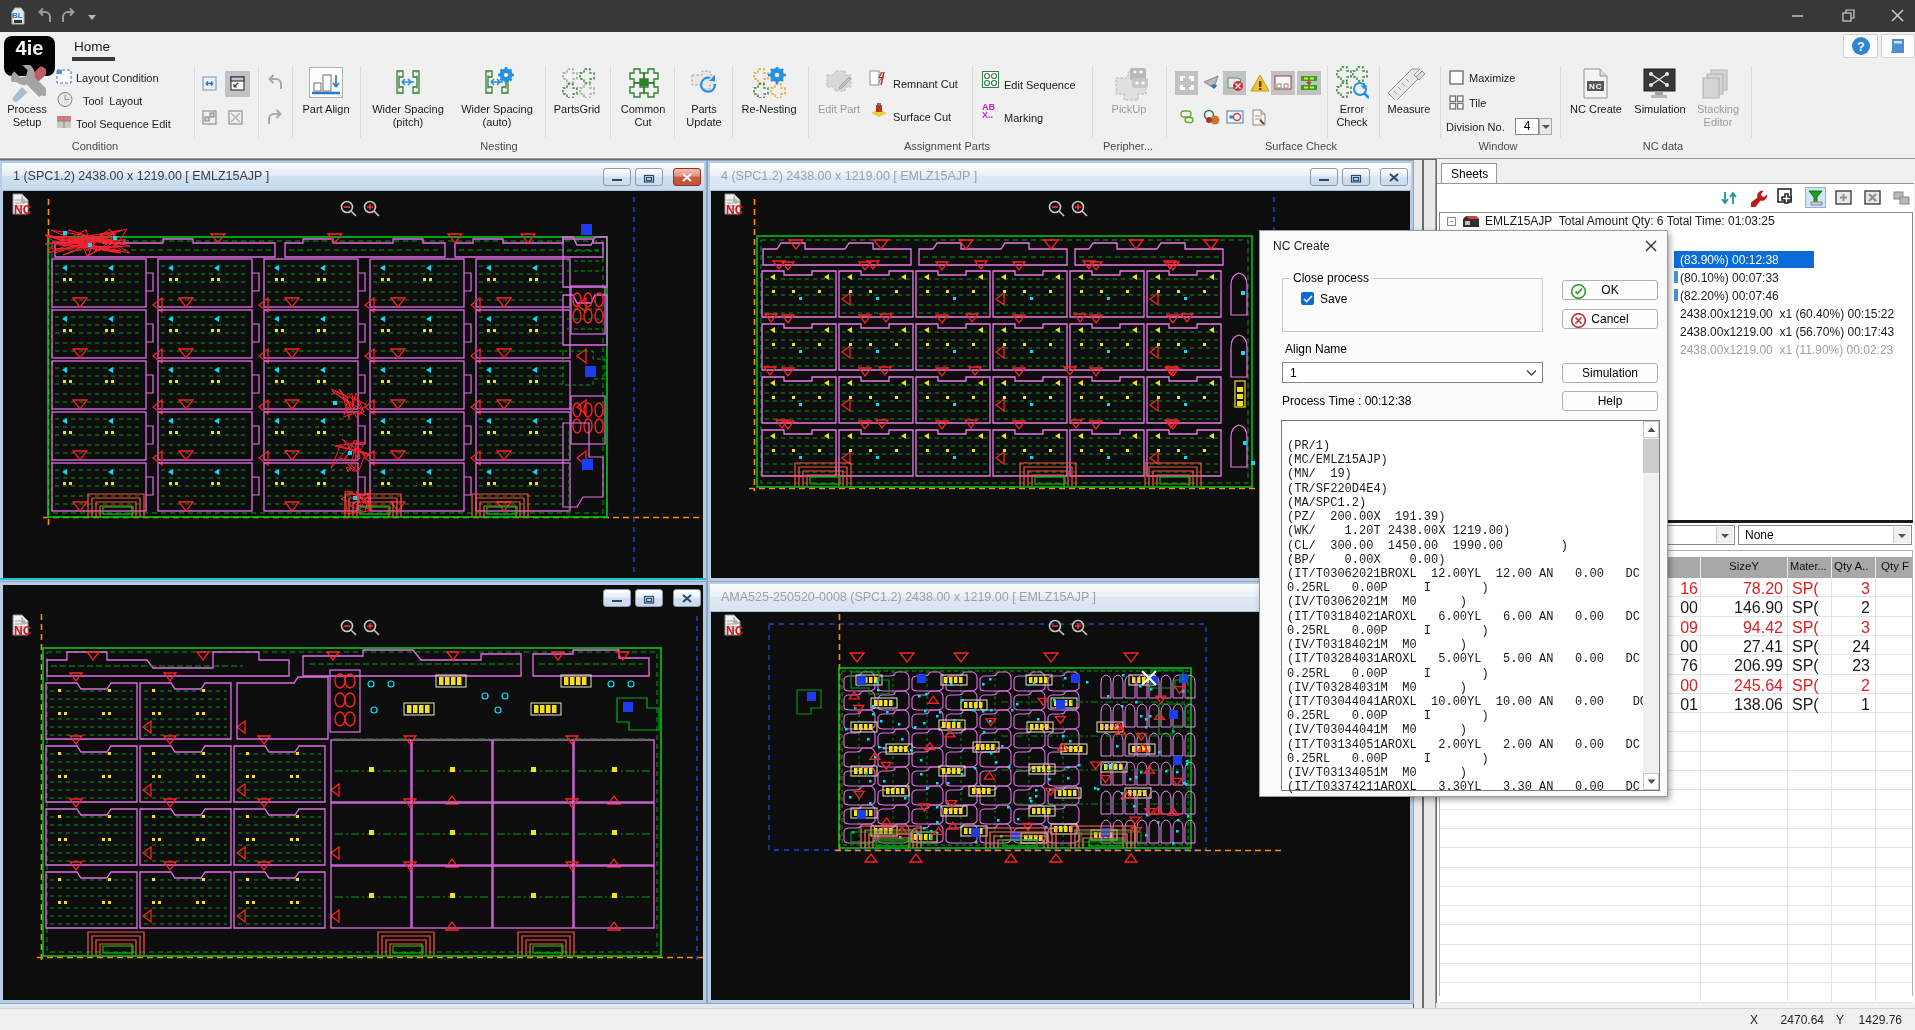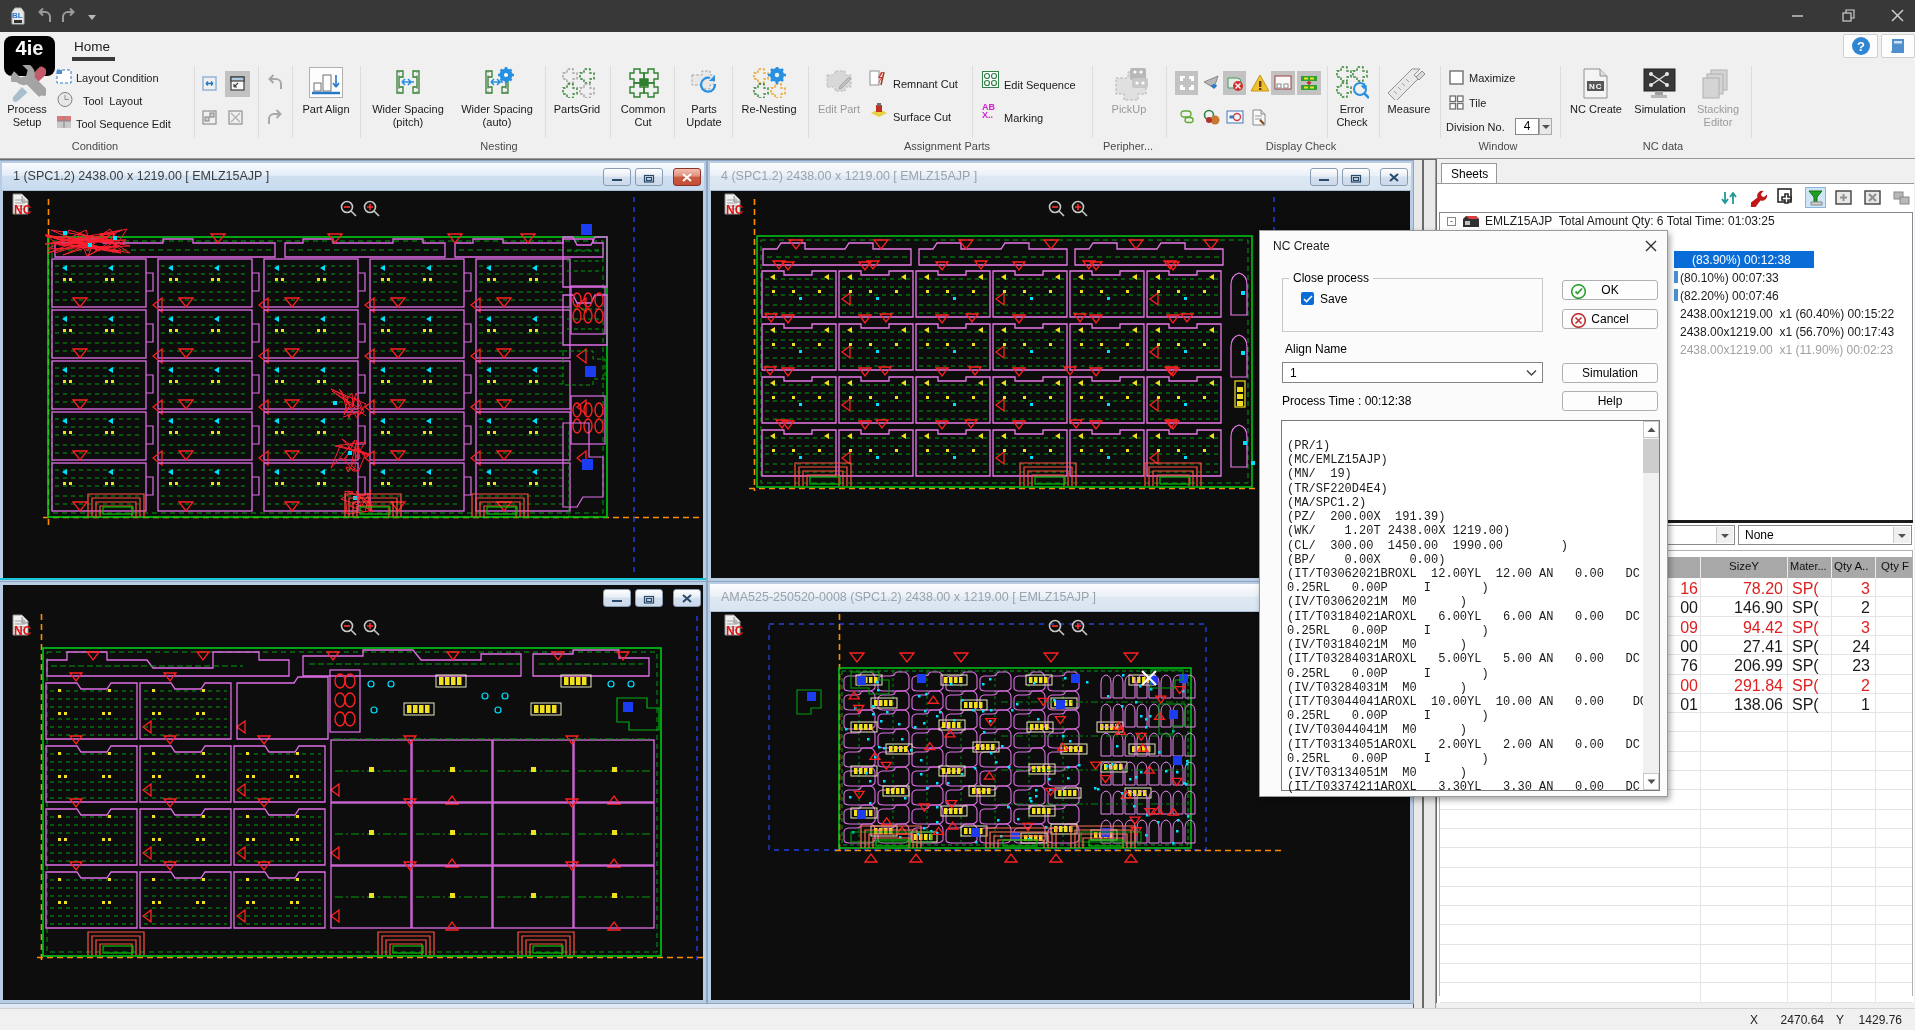--- a/index.html
+++ b/index.html
@@ -104,21 +104,21 @@
 <div class="gsep" style="left:1166px;top:34px;height:72px"></div>
 <div class="gsep" style="left:1327px;top:34px;height:72px"></div>
 <div class="gsep" style="left:1379px;top:34px;height:72px"></div>
 <div class="gsep" style="left:1440px;top:34px;height:72px"></div>
 <div class="gsep" style="left:1560px;top:34px;height:72px"></div>
 <div class="gsep" style="left:1751px;top:34px;height:72px"></div>
 <div class="glabel" style="left:95px;top:108px">Condition</div>
 <div class="glabel" style="left:499px;top:108px">Nesting</div>
 <div class="glabel" style="left:947px;top:108px">Assignment Parts</div>
 <div class="glabel" style="left:1128px;top:108px">Peripher...</div>
-<div class="glabel" style="left:1301px;top:108px">Display Check</div>
+<div class="glabel" style="left:1301px;top:108px">Surface Check</div>
 <div class="glabel" style="left:1498px;top:108px">Window</div>
 <div class="glabel" style="left:1663px;top:108px">NC data</div>
 <div class="btxt" style="left:27px;top:71px">Process<br>Setup</div>
 <div class="btxt" style="left:326px;top:71px">Part Align</div>
 <div class="btxt" style="left:408px;top:71px">Wider Spacing<br>(pitch)</div>
 <div class="btxt" style="left:497px;top:71px">Wider Spacing<br>(auto)</div>
 <div class="btxt" style="left:577px;top:71px">PartsGrid</div>
 <div class="btxt" style="left:643px;top:71px">Common<br>Cut</div>
 <div class="btxt" style="left:704px;top:71px">Parts<br>Update</div>
 <div class="btxt" style="left:769px;top:71px">Re-Nesting</div>
@@ -2155,21 +2155,21 @@
       <path d="M2 4 l3 -3 h10 l3 3 v8 h-16 z" fill="#303030"></path>
       <path d="M5 1 h10 l3 3 h-10 z" fill="#d84040"></path>
       <rect x="4" y="6" width="5" height="4" fill="#c0c0c0"></rect>
     </svg>
 <div class="abs" style="left:45px;top:1px">EMLZ15AJP&nbsp; Total Amount Qty: 6 Total Time: 01:03:25</div>
 <div class="abs" style="left:234px;top:40px;width:4px;height:12px;background:#4a90d0"></div>
 <div class="abs" style="left:234px;top:58px;width:4px;height:12px;background:#4a90d0"></div>
 <div class="abs" style="left:234px;top:76px;width:4px;height:12px;background:#4a90d0"></div>
 <div class="abs" style="left:240px;top:38px;color:#0f172a">01:03:25</div>
 <div class="abs" style="left:234px;top:38px;width:140px;height:17px;background:#0a6cd6"></div>
-<div class="abs" style="left:252px;top:40px;color:#fff">(83.90%) 00:12:38</div>
+<div class="abs" style="left:240px;top:40px;color:#fff">(83.90%) 00:12:38</div>
 <div class="abs" style="left:240px;top:58px;color:#1a1a1a">(80.10%) 00:07:33</div>
 <div class="abs" style="left:240px;top:76px;color:#1a1a1a">(82.20%) 00:07:46</div>
 <div class="abs" style="left:240px;top:94px;color:#1a1a1a">2438.00x1219.00&nbsp; x1 (60.40%) 00:15:22</div>
 <div class="abs" style="left:240px;top:112px;color:#1a1a1a">2438.00x1219.00&nbsp; x1 (56.70%) 00:17:43</div>
 <div class="abs" style="left:240px;top:130px;color:#a0a0a0">2438.00x1219.00&nbsp; x1 (11.90%) 00:02:23</div>
 </div>
 <div class="abs" style="left:1439px;top:520px;width:474px;height:3px;background:#1a1a1a"></div>
 <div class="combo" style="left:1439px;top:525px;width:296px;height:20px">
     <span class="arr"></span>
   </div>
@@ -2228,21 +2228,21 @@
 <div class="cell" style="left:200px;top:106.2px;width:58px;text-align:right;color:#1a1a1a">76</div>
 <div class="cell" style="left:262px;top:106.2px;width:81px;text-align:right;color:#1a1a1a">206.99</div>
 <div class="cell" style="left:352px;top:106.2px;color:#1a1a1a">SP(</div>
 <div class="cell" style="left:394px;top:106.2px;width:36px;text-align:right;color:#1a1a1a">23</div>
 <div class="abs" style="left:0;top:141.8px;width:472px;height:1px;background:#e4e4e4"></div>
 <div class="abs" style="left:260px;top:123.5px;width:1px;height:19.3px;background:#e4e4e4"></div>
 <div class="abs" style="left:347px;top:123.5px;width:1px;height:19.3px;background:#e4e4e4"></div>
 <div class="abs" style="left:391px;top:123.5px;width:1px;height:19.3px;background:#e4e4e4"></div>
 <div class="abs" style="left:435px;top:123.5px;width:1px;height:19.3px;background:#e4e4e4"></div>
 <div class="cell" style="left:200px;top:125.5px;width:58px;text-align:right;color:#e02020">00</div>
-<div class="cell" style="left:262px;top:125.5px;width:81px;text-align:right;color:#e02020">291.84</div>
+<div class="cell" style="left:262px;top:125.5px;width:81px;text-align:right;color:#e02020">245.64</div>
 <div class="cell" style="left:352px;top:125.5px;color:#e02020">SP(</div>
 <div class="cell" style="left:394px;top:125.5px;width:36px;text-align:right;color:#e02020">2</div>
 <div class="abs" style="left:0;top:161.1px;width:472px;height:1px;background:#e4e4e4"></div>
 <div class="abs" style="left:260px;top:142.8px;width:1px;height:19.3px;background:#e4e4e4"></div>
 <div class="abs" style="left:347px;top:142.8px;width:1px;height:19.3px;background:#e4e4e4"></div>
 <div class="abs" style="left:391px;top:142.8px;width:1px;height:19.3px;background:#e4e4e4"></div>
 <div class="abs" style="left:435px;top:142.8px;width:1px;height:19.3px;background:#e4e4e4"></div>
 <div class="cell" style="left:200px;top:144.8px;width:58px;text-align:right;color:#1a1a1a">01</div>
 <div class="cell" style="left:262px;top:144.8px;width:81px;text-align:right;color:#1a1a1a">138.06</div>
 <div class="cell" style="left:352px;top:144.8px;color:#1a1a1a">SP(</div>

